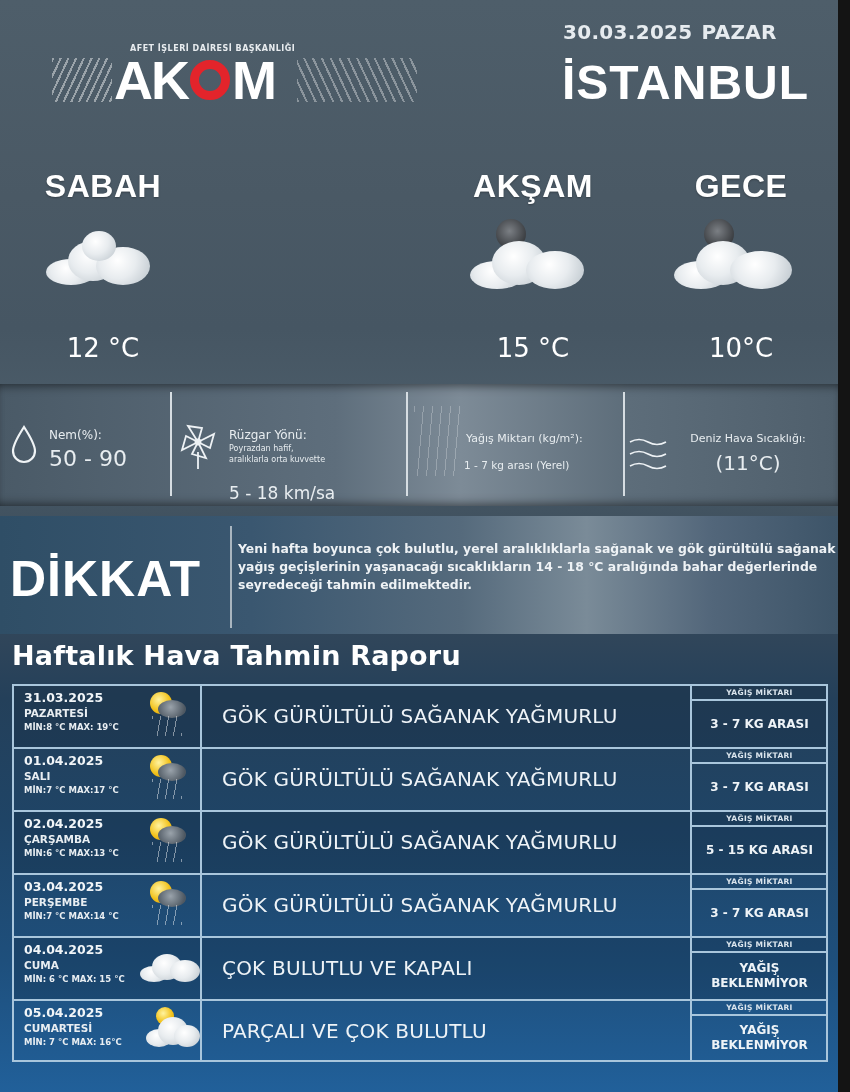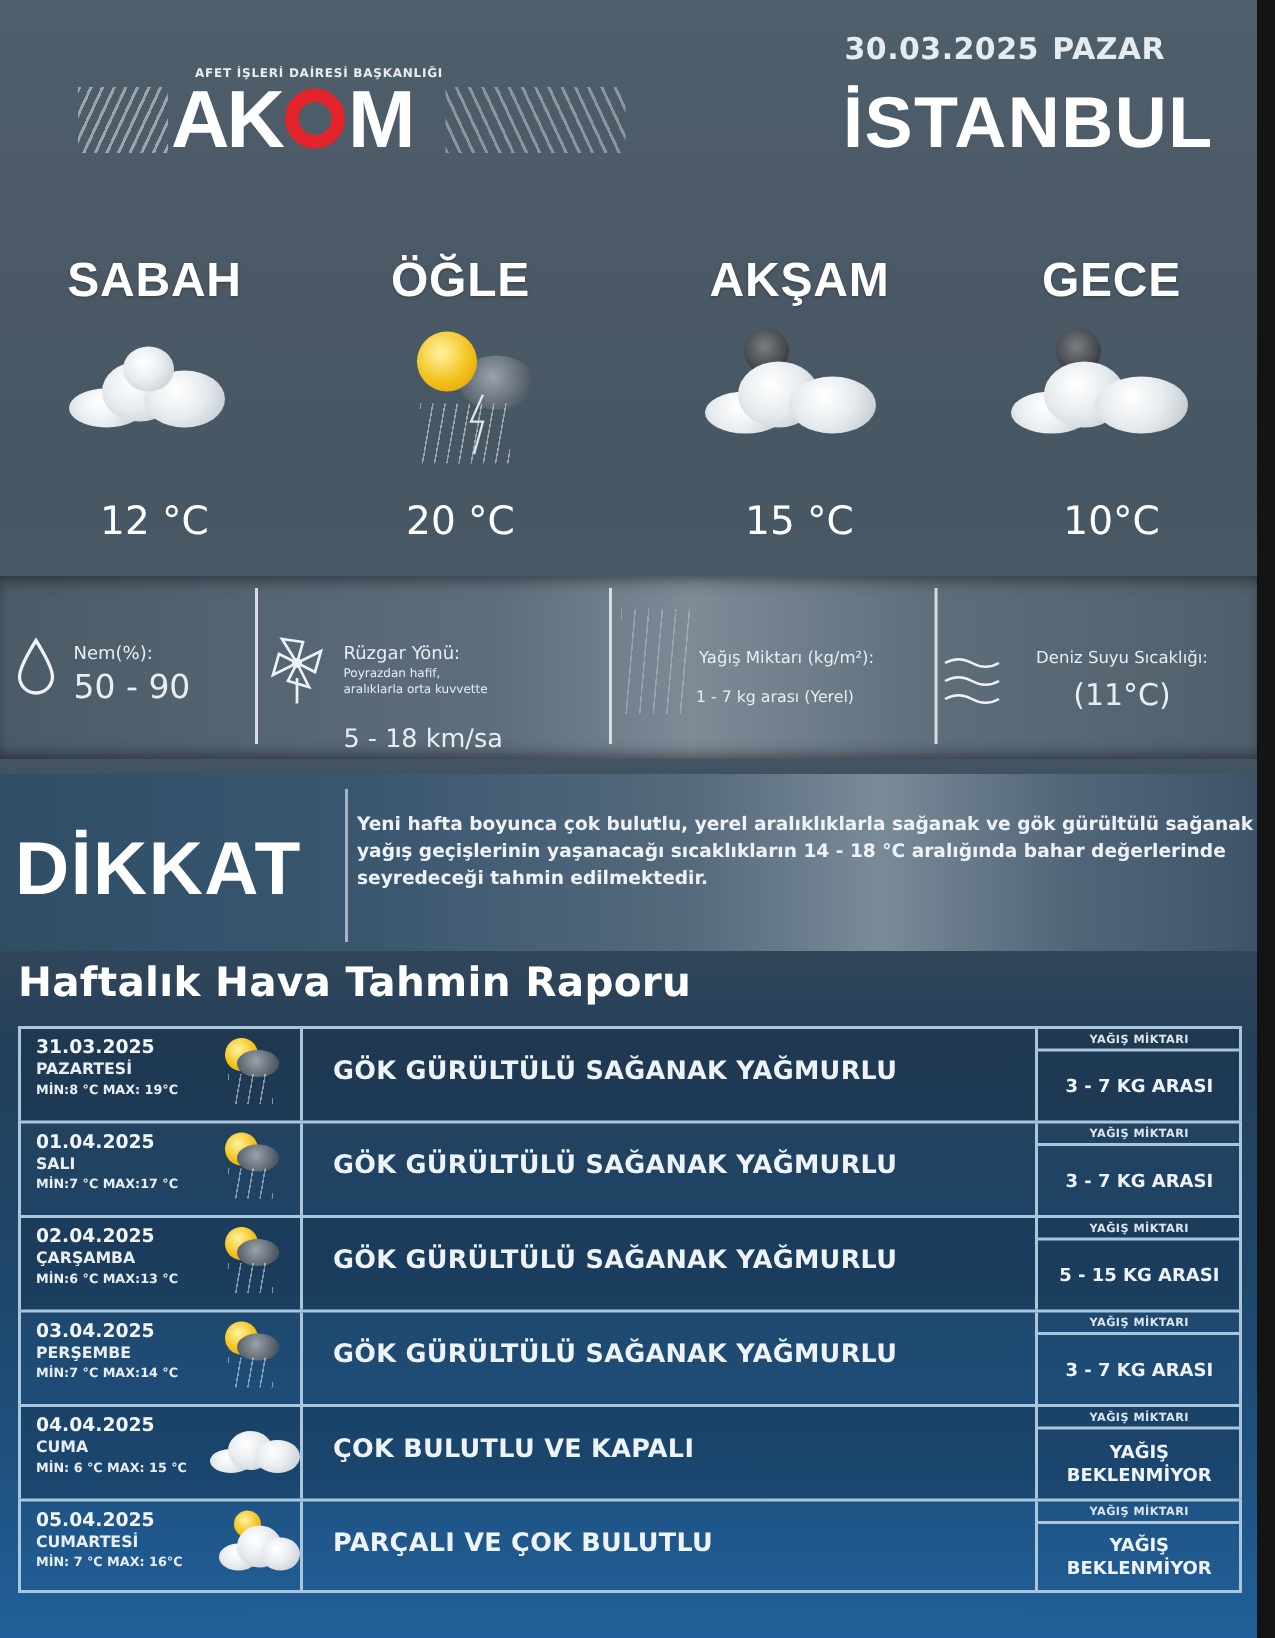--- a/index.html
+++ b/index.html
@@ -59,21 +59,21 @@
 
   
   .table { position: absolute; left: 12px; top: 684px; width: 816px; }
   .row { position: relative; height: 63px; border: 2px solid #a9c6dc; border-bottom: none; display: flex; }
   .row:last-child { border-bottom: 2px solid #a9c6dc; }
   .cell-day { width: 188px; border-right: 2px solid #a9c6dc; position: relative; padding: 4px 0 0 10px; }
   .cell-day .d { font-size: 12.5px; font-weight: bold; color: #f1f5f8; }
   .cell-day .n { font-size: 10.5px; font-weight: bold; color: #e9eef2; margin-top: 2px; }
   .cell-day .mm { font-size: 8.5px; font-weight: bold; color: #e9eef2; margin-top: 3px; white-space: nowrap; }
   .cell-day .wicon { position: absolute; left: 130px; top: 4px; width: 50px; height: 50px; }
-  .cell-desc { flex: 1; padding: 18px 0 0 20px; font-size: 17px; font-weight: bold; color: #eef3f7; letter-spacing: 0.2px; }
+  .cell-desc { flex: 1; padding: 18px 0 0 20px; font-size: 20px; font-weight: normal; color: #eef3f7; letter-spacing: 0.2px; }
   .cell-rain { width: 137px; margin: 0 -1px 0 0; display: flex; flex-direction: column; border-left: 2px solid #a9c6dc; }
   .cell-rain .hd { height: 15px; border-bottom: 2px solid #a9c6dc; font-size: 7.5px; font-weight: bold; text-align: center; line-height: 14px; color: #dce6ee; letter-spacing: 0.3px; }
   .cell-rain .val { flex: 1; display: flex; align-items: center; justify-content: center; text-align: center; font-size: 12px; font-weight: bold; color: #eef3f7; line-height: 15px; }
   .row:nth-child(odd) { background: rgba(15,35,55,0.25); }
 </style>
 </head>
 <body>
 
 <div class="canvas">
 
@@ -95,32 +95,20 @@
       <div class="cloud" style="left:28px;top:12px;">
         <i style="left:0;top:28px;width:50px;height:26px;"></i>
         <i style="left:22px;top:10px;width:50px;height:40px;"></i>
         <i style="left:50px;top:16px;width:54px;height:38px;"></i>
         <i style="left:36px;top:0px;width:34px;height:30px;"></i>
       </div>
     </div>
     <div class="temp">12 °C</div>
   </div>
 
-  <div class="period" style="left:222px;">
-    <div class="name">ÖĞLE</div>
-    <div class="icon">
-      <div class="storm-cloud" style="left:84px;top:18px;width:50px;height:36px;"></div>
-      <div class="sun" style="left:56px;top:2px;width:40px;height:40px;"></div>
-      <div class="rain" style="left:58px;top:50px;"></div>
-      <svg style="position:absolute;left:88px;top:44px;" width="20" height="40" viewBox="0 0 20 40">
-          <polyline points="12,0 4,18 12,18 6,40" fill="none" stroke="#dfe6ec" stroke-width="1.5"></polyline>
-        </svg>
-    </div>
-    <div class="temp">20 °C</div>
-  </div>
 
   <div class="period" style="left:448px;">
     <div class="name">AKŞAM</div>
     <div class="icon">
       <div class="moon" style="left:48px;top:0;"></div>
       <div class="cloud" style="left:22px;top:14px;">
         <i style="left:0;top:28px;width:54px;height:28px;"></i>
         <i style="left:22px;top:8px;width:54px;height:44px;"></i>
         <i style="left:56px;top:18px;width:58px;height:38px;"></i>
       </div>
@@ -178,21 +166,21 @@
   </div>
 
   <svg style="position:absolute;left:629px;top:436px;" width="38" height="36" viewBox="0 0 38 36">
     <g fill="none" stroke="#eef2f5" stroke-width="1.6">
         <path d="M1 6 q9 -5 18 0 t18 0"></path>
         <path d="M1 18 q9 -5 18 0 t18 0"></path>
         <path d="M1 30 q9 -5 18 0 t18 0"></path>
       </g>
   </svg>
   <div class="info" style="left:678px;top:432px;text-align:center;width:140px;">
-    <div style="font-size:11px;">Deniz Suyu Sıcaklığı:</div>
+    <div style="font-size:11px;">Deniz Hava Sıcaklığı:</div>
     <div class="big" style="margin-top:6px;font-size:20px;">(11°C)</div>
   </div>
 
   <div class="dikkat-bar"></div>
   <div class="dikkat">DİKKAT</div>
   <div class="dikkat-sep"></div>
   <div class="dikkat-text">Yeni hafta boyunca çok bulutlu, yerel aralıklıklarla sağanak ve gök gürültülü sağanak yağış geçişlerinin yaşanacağı sıcaklıkların 14 - 18 °C aralığında bahar değerlerinde seyredeceği tahmin edilmektedir.</div>
 
   <div class="weekly-title">Haftalık Hava Tahmin Raporu</div>
 

